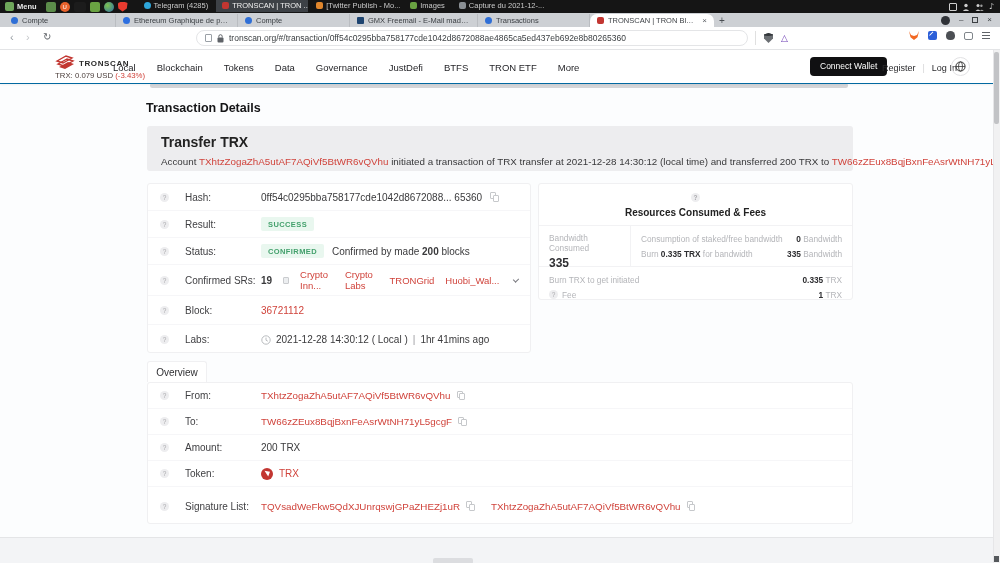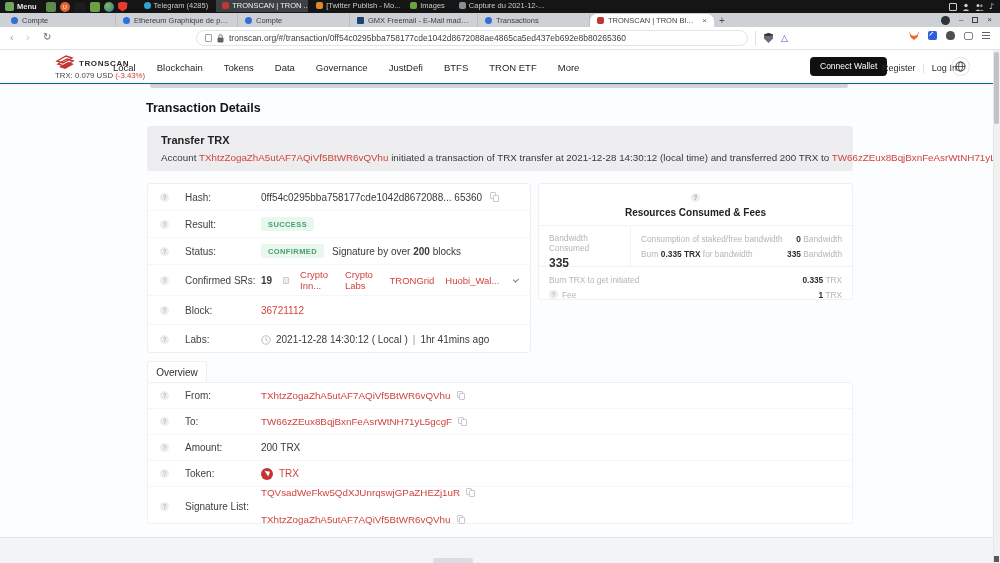--- a/index.html
+++ b/index.html
@@ -63,21 +63,21 @@
   .auth { position:absolute; left:882px; top:63px; font-size:9px; color:#2b2b2e; z-index:41; display:flex; gap:7px; align-items:center; }
   .auth .sep { color:#d5d5d7; }
   .langbtn { position:absolute; left:951px; top:57px; width:19px; height:19px; border:1px solid #e2e2e4; border-radius:50%; display:flex; align-items:center; justify-content:center; z-index:41; }
 
   .topstrip { position:absolute; left:150px; top:83px; width:698px; height:5px; background:#d4d5d8; border-radius:3px; z-index:30; }
 
   
   .page-bg { position:absolute; top:84px; left:0; width:1000px; height:453px; background:#fcfdfe; }
   .pg-title { position:absolute; left:146px; top:101px; font-size:12.5px; font-weight:bold; color:#151517; }
   .banner { position:absolute; left:147px; top:126px; width:706px; height:45px; background:#ededef; border-radius:3px; padding:8px 14px 0; }
-  .banner h4 { font-size:11px; color:#222; margin-bottom:6px; }
+  .banner h4 { font-size:14px; color:#222; margin-bottom:6px; }
   .banner p { font-size:9.8px; color:#38383a; white-space:nowrap; }
   .rlink { color:#d0433b; cursor:pointer; }
 
   .card { position:absolute; background:#fff; border:1px solid #f0f0f2; border-radius:3px; }
   .card.left { left:147px; top:183px; width:384px; height:170px; }
   .card.right { left:538px; top:183px; width:315px; height:117px; }
   .card.ov { left:147px; top:382px; width:706px; height:142px; }
 
   .drow { display:flex; align-items:center; padding:0 12px; border-bottom:1px solid #f6f6f8; font-size:10px; color:#3a3a3c; }
   .drow:last-child { border-bottom:none; }
@@ -97,21 +97,21 @@
   .resleft { width:92px; flex:none; padding:7px 10px 6px; border-right:1px solid #f2f2f4; }
   .resleft .lab { color:#b4b5b9; font-size:8.3px; }
   .resleft .val { font-size:12px; font-weight:bold; color:#2e2e31; margin-top:3px; }
   .resright { flex:1; padding:5px 10px; display:flex; flex-direction:column; justify-content:space-around; }
   .resline { display:flex; justify-content:space-between; align-items:center; font-size:8.3px; color:#b4b5b9; gap:6px; }
   .resline .num { color:#2e2e31; font-weight:bold; }
   .resline b { color:#2e2e31; }
   .feelab { display:flex; align-items:center; gap:4px; }
 
   .ovtab { position:absolute; left:147px; top:361px; width:60px; height:21px; background:#fff; border:1px solid #f0f0f2; border-bottom:none; border-radius:3px 3px 0 0; display:flex; align-items:center; justify-content:center; font-size:10px; color:#2f2f32; z-index:2; }
-  .siglist { display:flex; flex-direction:column; gap:16px; justify-content:center; }
+  .siglist { display:flex; flex-direction:row; gap:16px; justify-content:center; }
   .sigline { display:flex; align-items:center; gap:6px; font-size:9.8px; }
   .tokico { width:12px; height:12px; border-radius:50%; background:#c23631; display:flex; align-items:center; justify-content:center; flex:none; }
 
   .footer { position:absolute; top:537px; left:0; width:1000px; height:26px; background:#f3f4f6; border-top:1px solid #e4e5e7; }
   .footer-chip { position:absolute; left:433px; top:20px; width:40px; height:6px; background:#dcdde0; border-radius:2px; }
 
   .vscroll { position:absolute; right:0; top:50px; width:7px; height:513px; background:#f1f1f2; border-left:1px solid #e6e6e8; z-index:60; }
   .vthumb { position:absolute; right:1px; top:52px; width:5px; height:72px; background:#c2c3c6; border-radius:2px; z-index:61; }
   .vbtm { position:absolute; right:1px; bottom:1px; width:5px; height:6px; background:#55585c; z-index:62; }
 
@@ -307,21 +307,21 @@
       </div>
     <span class="badge">SUCCESS</span>
   </div>
   <div class="drow" style="height:27px">
     <div class="dlabel">
         <span class="q">?</span>
         <span>Status:</span>
       </div>
     <div class="flexg">
         <span class="badge">CONFIRMED</span>
-      <span><span>Signature by over </span><b>200</b><span> blocks</span></span>
+      <span><span>Confirmed by made </span><b>200</b><span> blocks</span></span>
     </div>
   </div>
   <div class="drow" style="height:31px">
     <div class="dlabel">
         <span class="q">?</span>
         <span>Confirmed SRs:</span>
       </div>
     <div class="flexg" style="gap:11px">
       <b>19</b>
       <span class="srico"></span>

